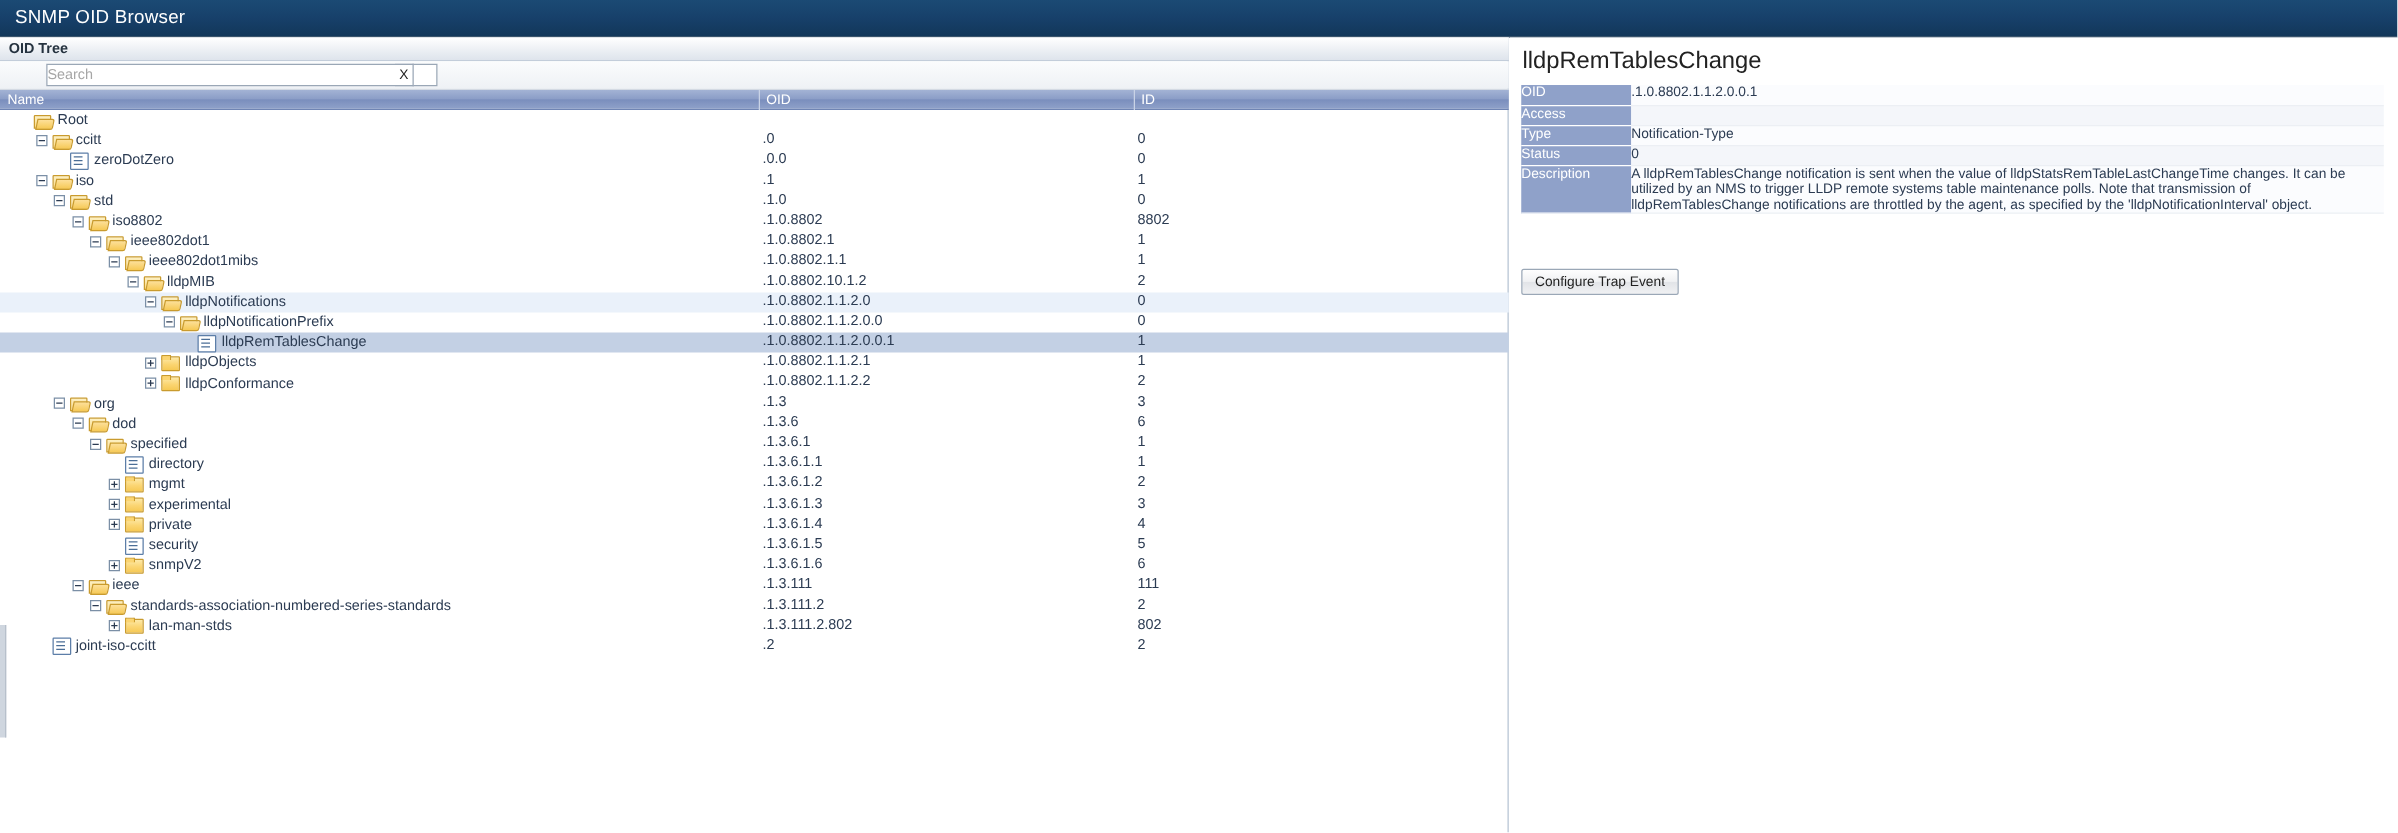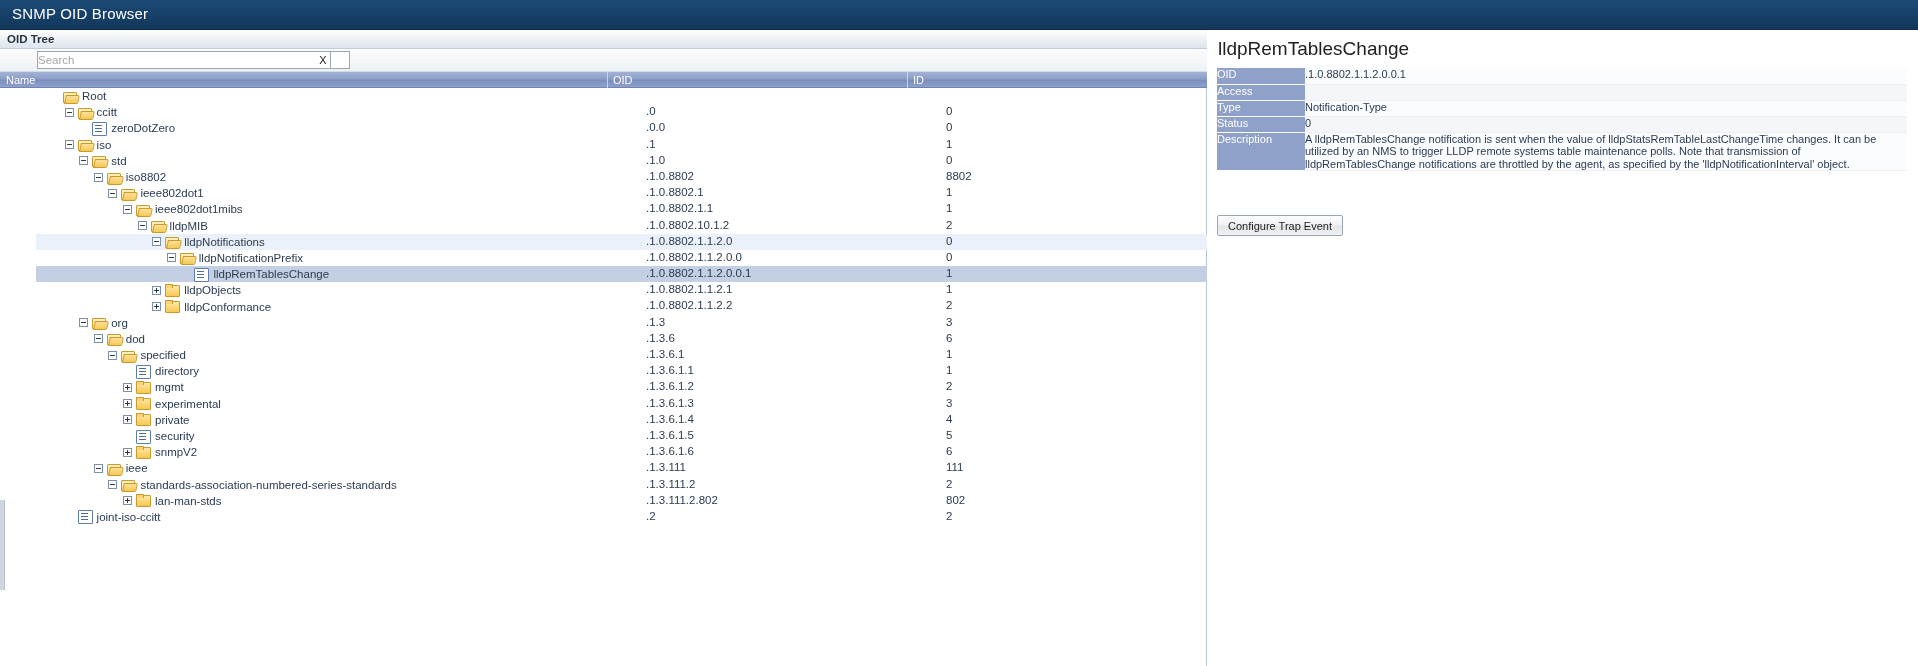--- a/index.html
+++ b/index.html
@@ -73,21 +73,21 @@
     background: #c9d3e6;
   }
   .hc-name { left: 0; width: 607px; }
   .hc-oid  { left: 607px; width: 300px; }
   .hc-id   { left: 907px; width: 300px; }
 
   
   #tree { position: absolute; left: 0; top: 58px; width: 1207px; height: 578px; overflow: hidden; }
   .row {
     position: relative; height: 16.2px; width: 1398px;
-    font-size: 11.5px; color: #2b3b52; white-space: nowrap; margin-left: 36px;
+    font-size: 11.5px; color: #2b3b52; white-space: nowrap;
   }
   .row.hover { background: #eaf1fa; padding-left: 18px; }
   .row.selected { background: #c3d0e4; }
   .cell-name { position: absolute; left: 0; top: 0; height: 16.2px; }
   .cell-oid  { position: absolute; left: 610px; top: 1px; height: 16px; color: #2b3b52; }
   .cell-id   { position: absolute; left: 910px; top: 1px; height: 16px; color: #2b3b52; }
 
   .nameinner { position: relative; height: 16.2px; display: flex; align-items: center; }
 
   

